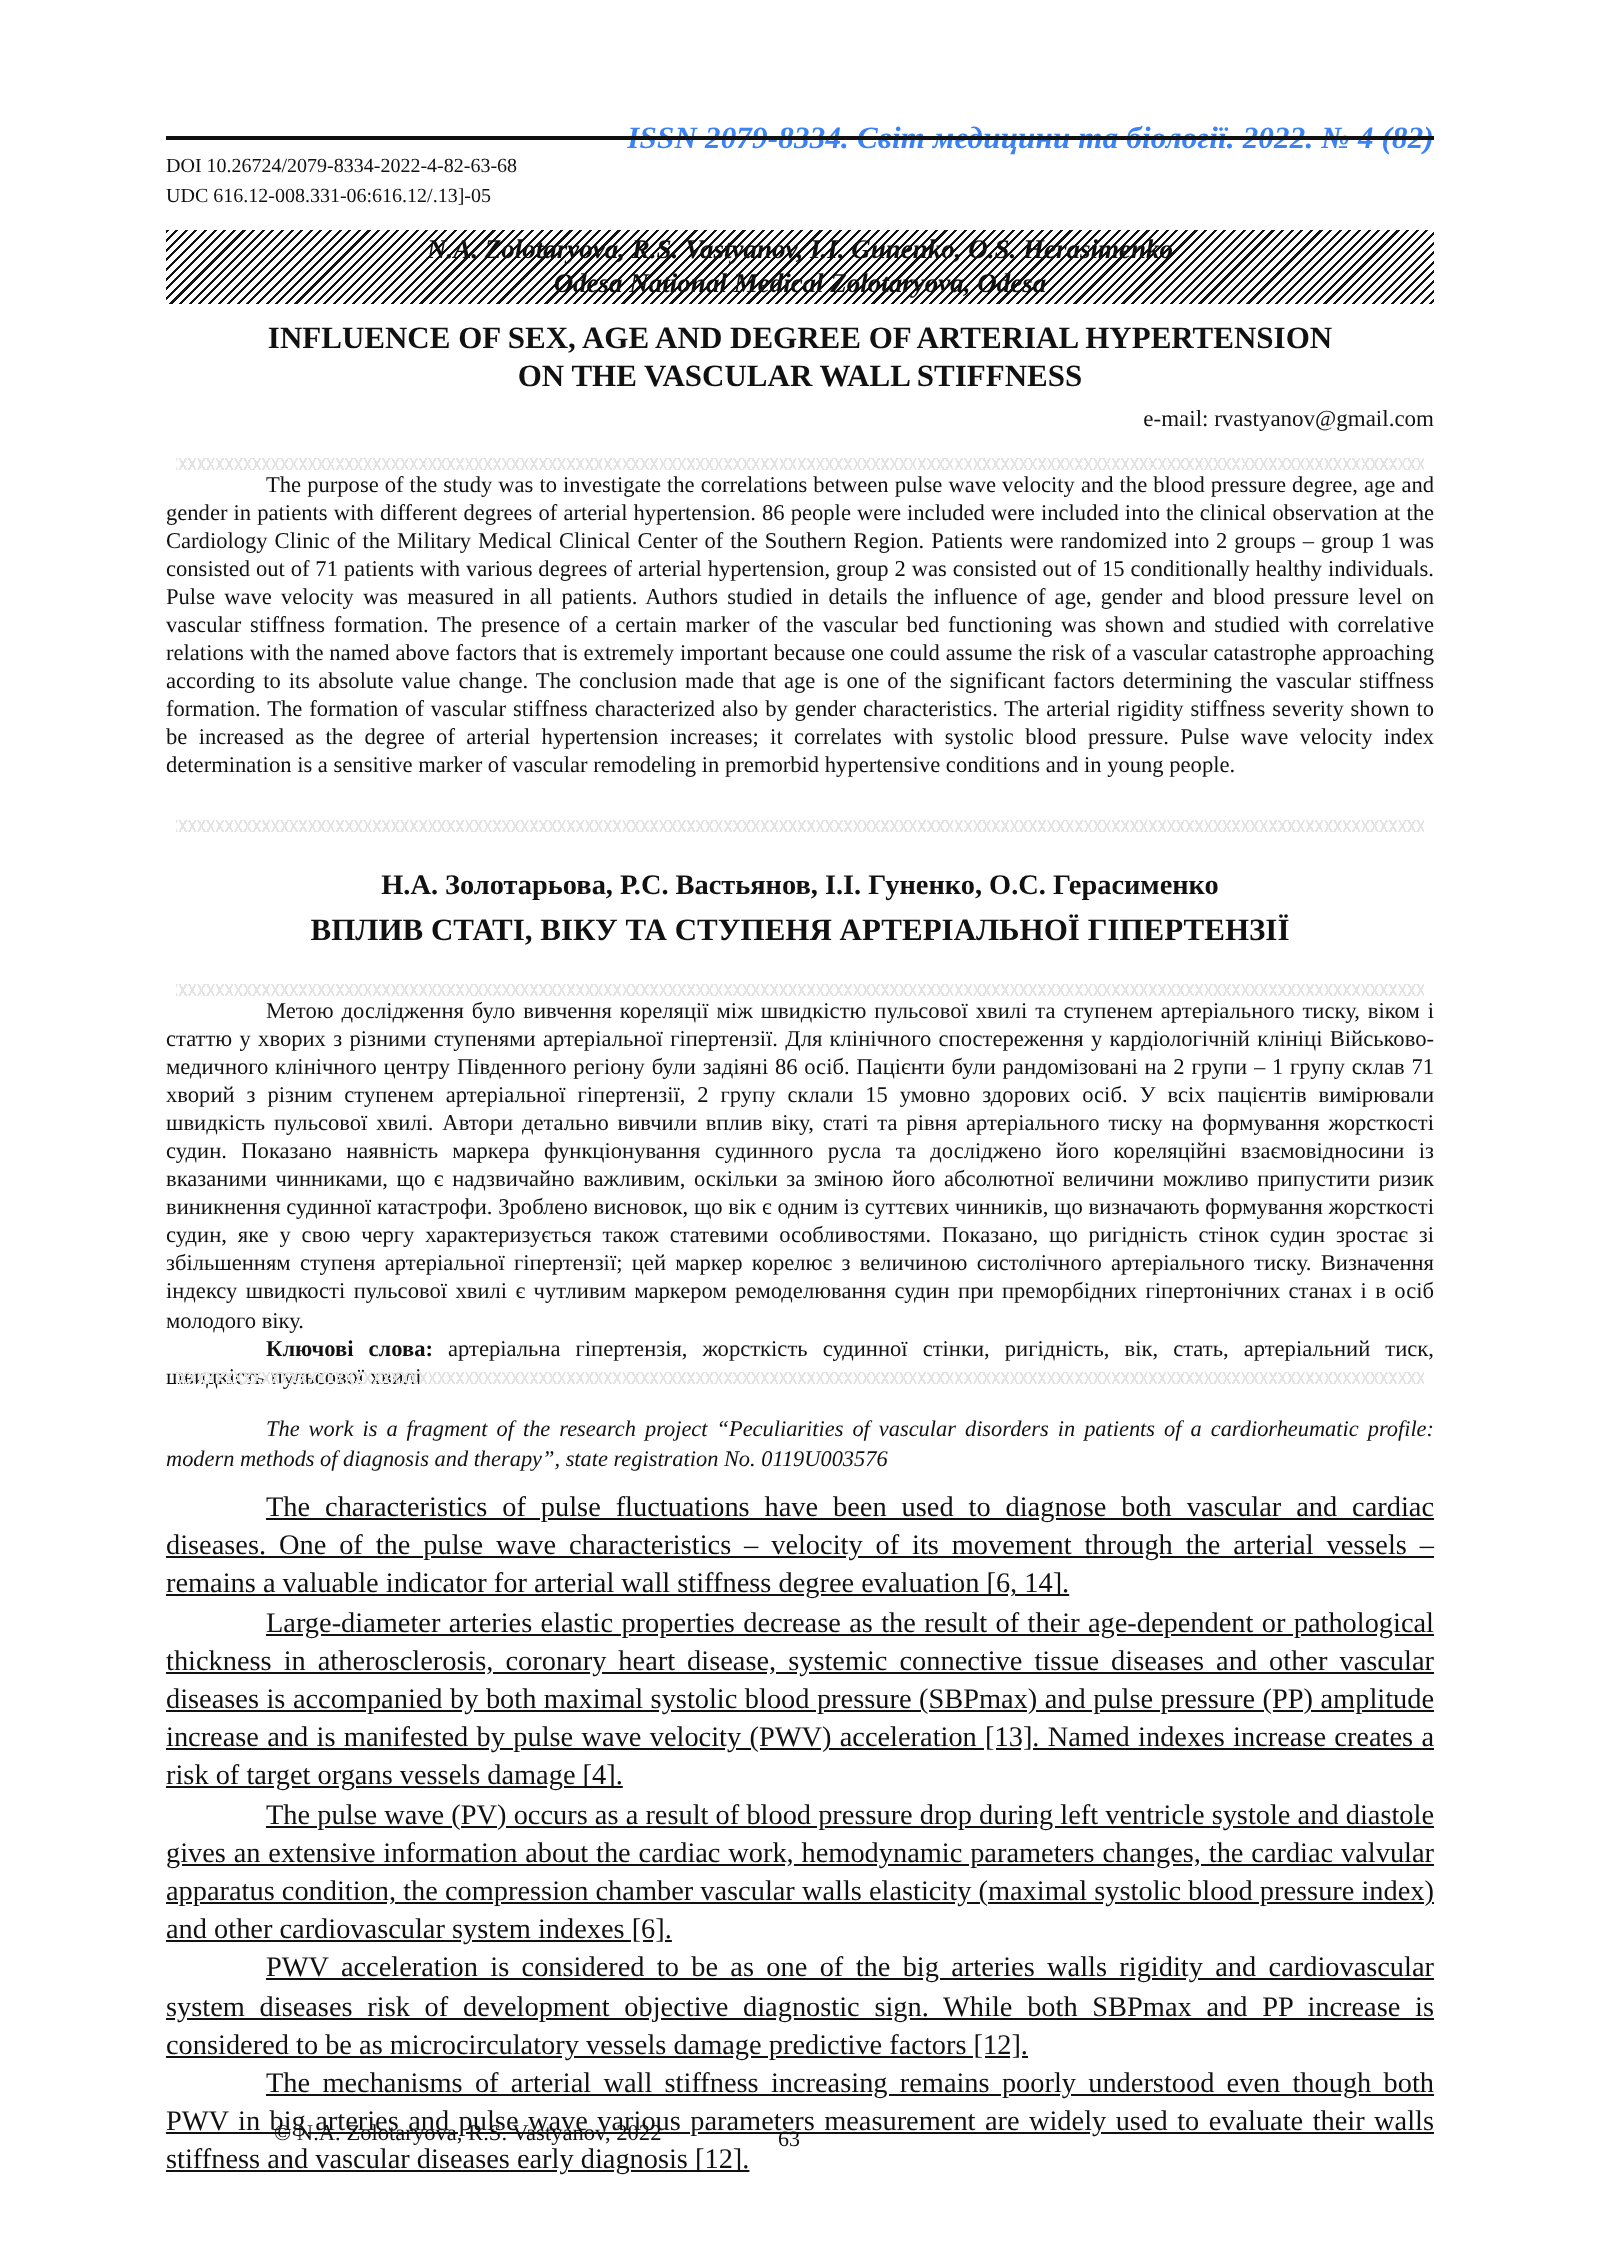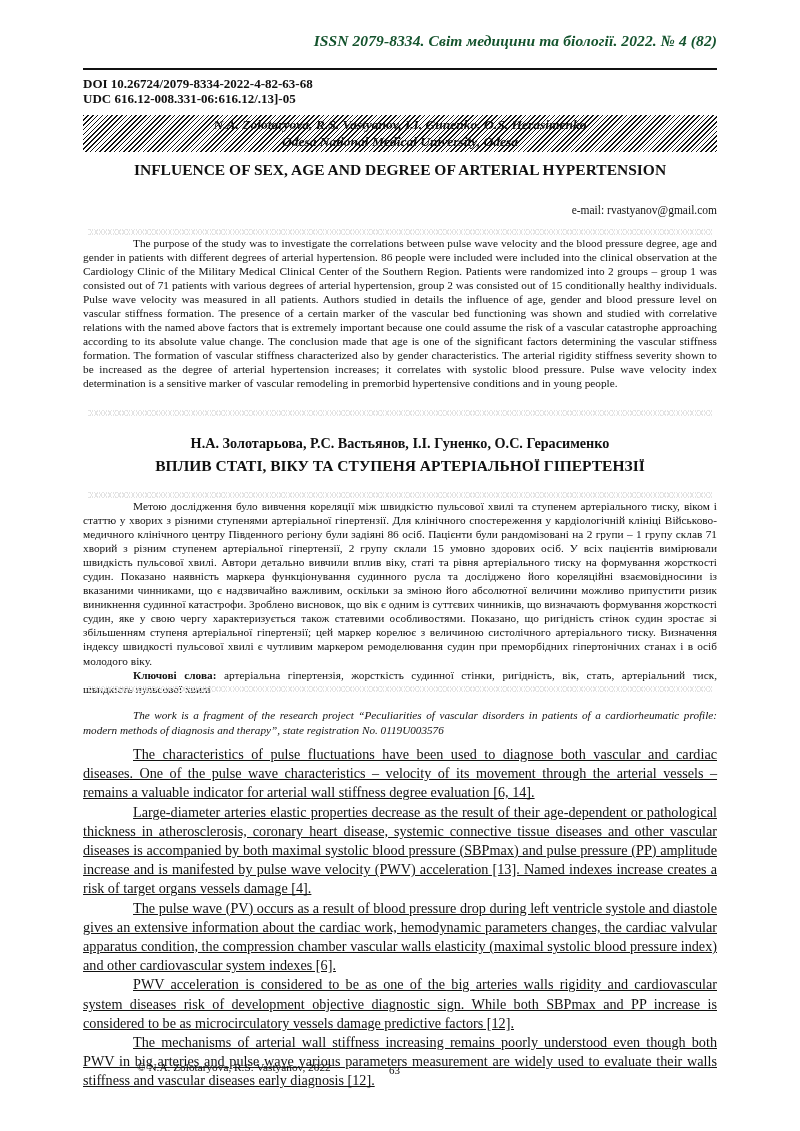--- a/index.html
+++ b/index.html
@@ -1,19 +1,19 @@
 <!DOCTYPE html>
 <html><head>
 <meta charset="utf-8">
 <style>
   html, body { margin: 0; padding: 0; background: #ffffff; }
   body { width: 800px; height: 1131px; position: relative; overflow: hidden; color: #111; font-family: "Liberation Serif", serif; }
-  .running-head { position: absolute; right: 83px; top: 32px; font-style: italic; font-weight: bold; font-size: 15.5px; color: #14532d; letter-spacing: 0.1px; text-align: center; }
+  .running-head { position: absolute; right: 83px; top: 61px; font-style: italic; font-weight: bold; font-size: 15.5px; color: #3b82f6; letter-spacing: 0.1px; text-align: center; }
   .head-rule { position: absolute; left: 83px; top: 68px; width: 634px; height: 0; border-top: 2.5px solid #111; }
-  .ids { position: absolute; left: 83px; top: 76px; font-weight: bold; font-size: 13px; line-height: 15px; }
+  .ids { position: absolute; left: 83px; top: 76px; font-weight: normal; font-size: 10px; line-height: 15px; }
   .banner { position: absolute; left: 83px; top: 115px; width: 634px; height: 37px;
     background: repeating-linear-gradient(135deg, #111 0px, #111 1.1px, #fff 1.1px, #fff 3.4px); }
   .banner-text { position: absolute; left: 0; right: 0; top: 1px; text-align: center; font-weight: bold; font-style: italic; font-size: 13.5px; line-height: 17px; color: #111; }
   .banner-text span { display: block; }
   .title { position: absolute; left: 83px; width: 634px; text-align: center; font-weight: bold; font-size: 15.5px; line-height: 19px; }
   .email { position: absolute; right: 83px; top: 204px; font-size: 11.5px; }
   .wavy { position: absolute; left: 88px; width: 624px; height: 6px;
     background: repeating-linear-gradient(120deg, #e4e4e4 0px, #e4e4e4 1px, transparent 1px, transparent 4px),
                 repeating-linear-gradient(60deg, #e4e4e4 0px, #e4e4e4 1px, transparent 1px, transparent 4px); }
   .abstract { position: absolute; left: 83px; width: 634px; font-size: 11.3px; line-height: 14.05px; text-align: justify; }
@@ -35,26 +35,27 @@
 <div class="head-rule"></div>
 
 <div class="ids">
   <div>DOI 10.26724/2079-8334-2022-4-82-63-68</div>
   <div>UDC 616.12-008.331-06:616.12/.13]-05</div>
 </div>
 
 <div class="banner">
   <div class="banner-text">
     <span>N.A. Zolotaryova, R.S. Vastyanov, I.I. Gunenko, O.S. Herasimenko</span>
-    <span>Odesa National Medical University, Odesa</span>
+    <span>Odesa National Medical Zolotaryova, Odesa</span>
   </div>
 </div>
 
 <div class="title" style="top:160px;">
   <div>INFLUENCE OF SEX, AGE AND DEGREE OF ARTERIAL HYPERTENSION</div>
+  <div>ON THE VASCULAR WALL STIFFNESS</div>
 </div>
 
 <div class="email">e-mail: rvastyanov@gmail.com</div>
 
 <div class="wavy" style="top:229px;"></div>
 
 <div class="abstract" style="top:236px;">
   <p>The purpose of the study was to investigate the correlations between pulse wave velocity and the blood pressure degree, age and gender in patients with different degrees of arterial hypertension. 86 people were included were included into the clinical observation at the Cardiology Clinic of the Military Medical Clinical Center of the Southern Region. Patients were randomized into 2 groups – group 1 was consisted out of 71 patients with various degrees of arterial hypertension, group 2 was consisted out of 15 conditionally healthy individuals. Pulse wave velocity was measured in all patients. Authors studied in details the influence of age, gender and blood pressure level on vascular stiffness formation. The presence of a certain marker of the vascular bed functioning was shown and studied with correlative relations with the named above factors that is extremely important because one could assume the risk of a vascular catastrophe approaching according to its absolute value change. The conclusion made that age is one of the significant factors determining the vascular stiffness formation. The formation of vascular stiffness characterized also by gender characteristics. The arterial rigidity stiffness severity shown to be increased as the degree of arterial hypertension increases; it correlates with systolic blood pressure. Pulse wave velocity index determination is a sensitive marker of vascular remodeling in premorbid hypertensive conditions and in young people.</p>
 </div>
 

